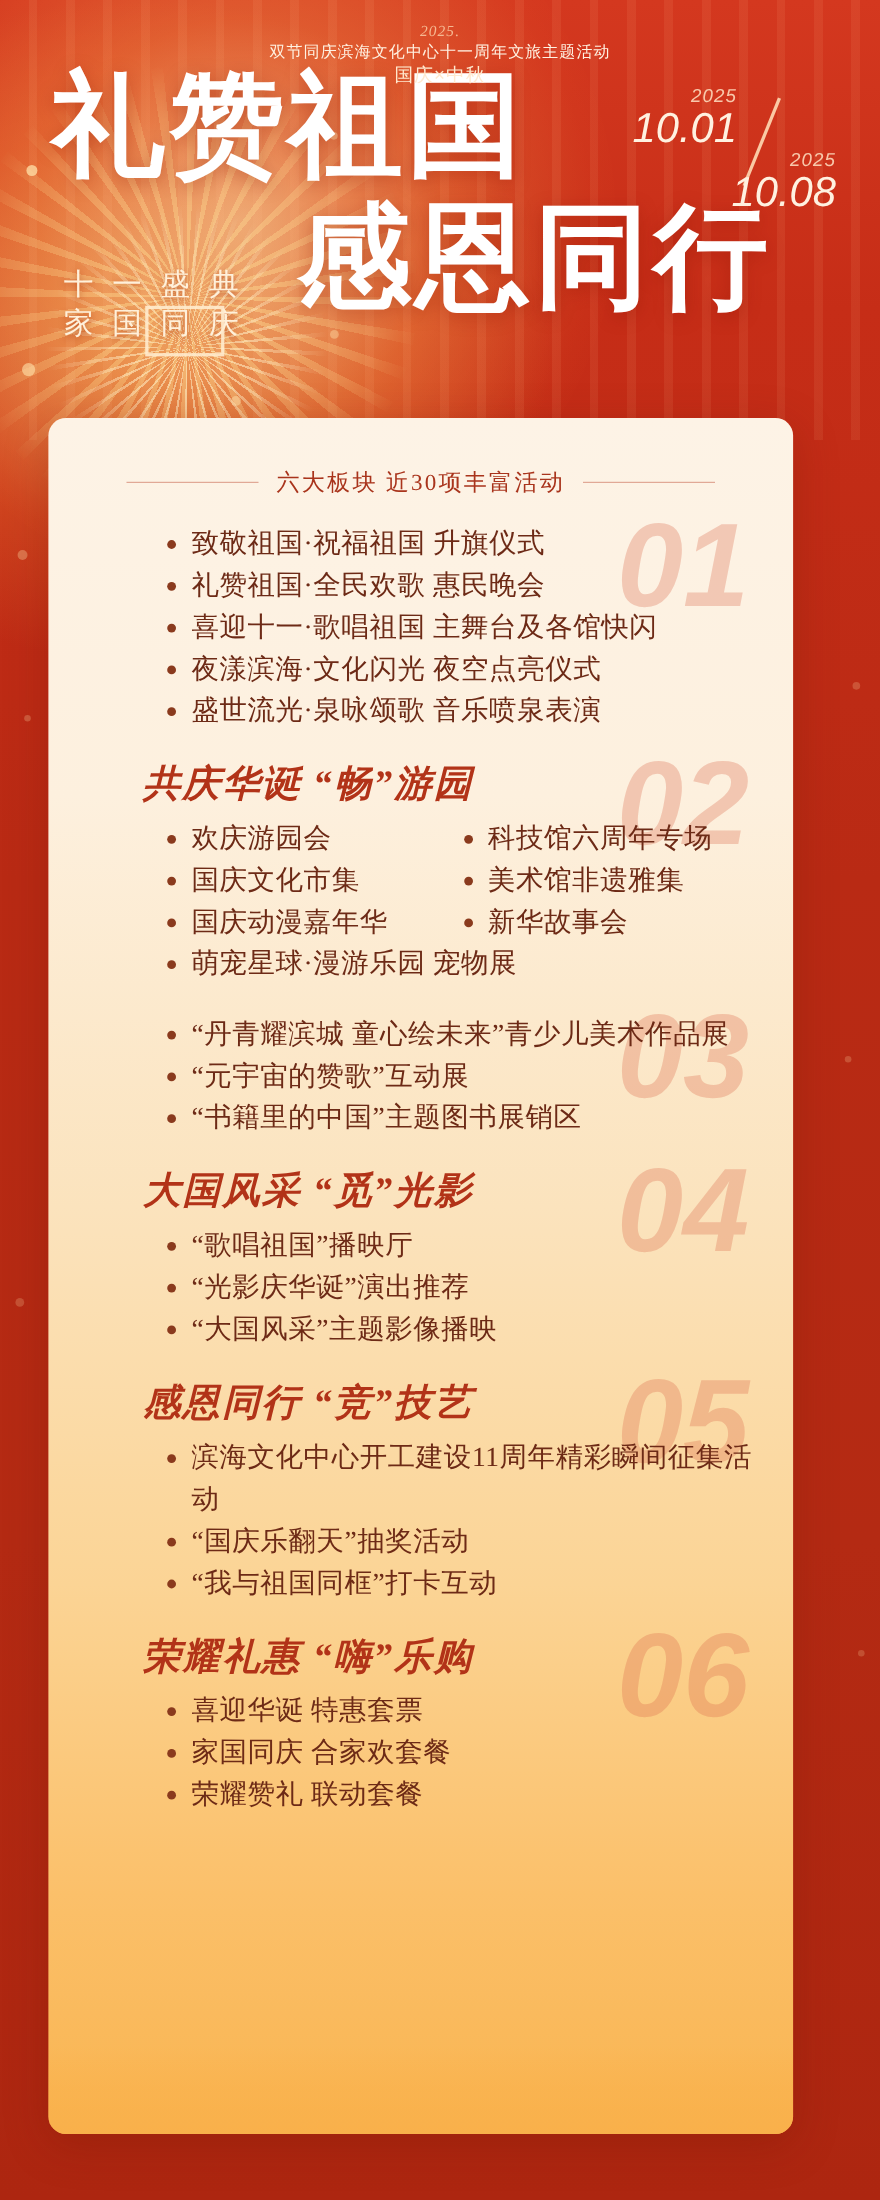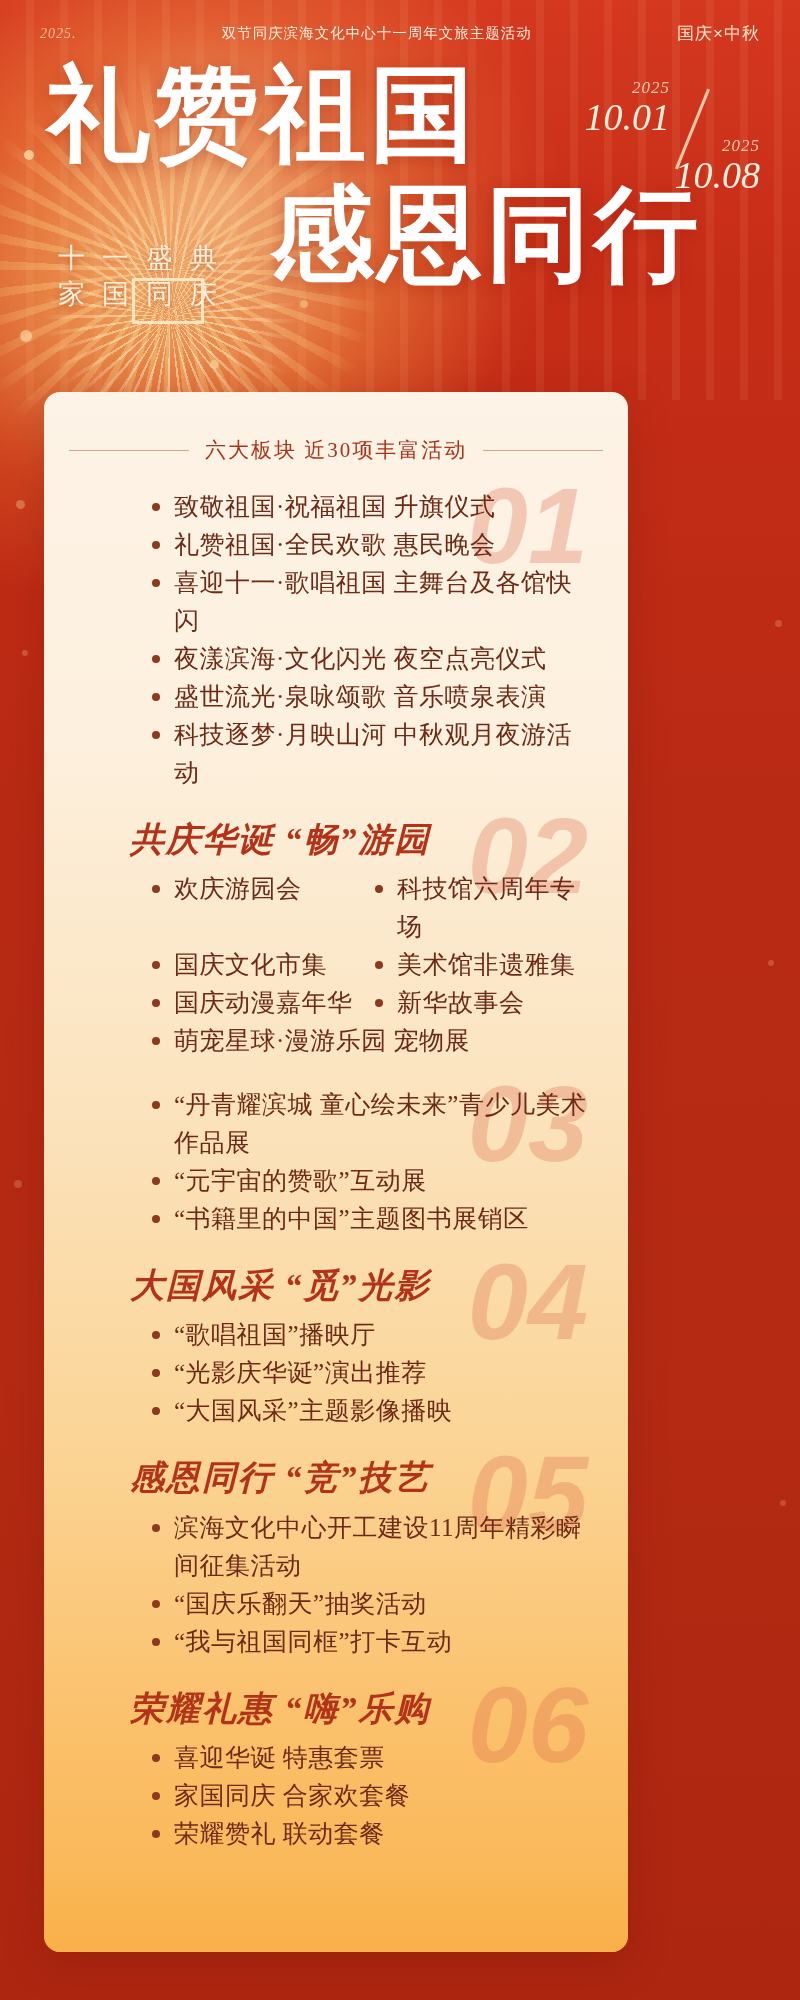--- a/index.html
+++ b/index.html
@@ -84,20 +84,21 @@
     position: absolute;
     top: 22px; left: 0; right: 0;
     display: flex;
     align-items: center;
     justify-content: space-between;
     padding: 0 40px;
     color: #ffe9cf;
     font-size: 14px;
     letter-spacing: 1px;
     z-index: 6;
+    flex-direction: column;
   }
   .topbar .year { color: rgba(255,220,180,0.75); font-style: italic; font-family: "Liberation Serif", serif; }
   .topbar .center { font-size: 14.5px; color: #fff2e2; }
   .topbar .right { font-size: 17px; color: #ffe9cf; }
 
   
   .title-wrap {
     position: absolute;
     top: 60px; left: 0; right: 0;
     z-index: 5;
@@ -123,21 +124,21 @@
     letter-spacing: 4px;
     text-shadow: 0 4px 16px rgba(140,20,0,0.35);
   }
 
   .dates {
     position: absolute;
     top: 78px; right: 34px;
     width: 250px;
     height: 120px;
     z-index: 6;
-    font-family: Liberation Serif, serif;
+    font-family: Liberation Sans, sans-serif;
     color: #ffe0c2;
   }
   .date-a { position: absolute; right: 96px; top: 0; text-align: right; }
   .date-b { position: absolute; right: 6px; top: 58px; text-align: right; }
   .date-sm { font-size: 17px; font-style: italic; color: rgba(255,226,196,0.85); letter-spacing: 1px; }
   .date-lg { font-size: 38px; font-style: italic; line-height: 1; color: #fff1e0; }
   .date-slash {
     position: absolute;
     right: 72px; top: 8px;
     width: 3px; height: 86px;
@@ -170,22 +171,22 @@
     position: absolute;
     left: 74px; top: 38px;
     width: 72px; height: 46px;
     border: 3px solid rgba(255,235,205,0.9);
     box-sizing: border-box;
   }
 
   
   .panel {
     position: absolute;
-    left: 44px; top: 392px;
-    width: 584px;
+    left: 44px; top: 380px;
+    width: 677px;
     height: 1560px;
     border-radius: 16px;
     background: linear-gradient(180deg, #fdf3e6 0%, #fdf0de 22%, #fbe3bd 46%, #fbd495 68%, #fbc06a 86%, #f9b450 100%);
     box-shadow: 0 10px 40px rgba(110,20,0,0.28);
     overflow: hidden;
     z-index: 7;
   }
 
   .panel-head {
     display: flex;
@@ -350,21 +351,20 @@
     </div>
     <div class="sections" id="sections-root">
         <div class="section">
           <div class="sec-num">01</div>
           <ul class="sec-list">
             <li>致敬祖国·祝福祖国 升旗仪式</li>
             <li>礼赞祖国·全民欢歌 惠民晚会</li>
             <li>喜迎十一·歌唱祖国 主舞台及各馆快闪</li>
             <li>夜漾滨海·文化闪光 夜空点亮仪式</li>
             <li>盛世流光·泉咏颂歌 音乐喷泉表演</li>
-            <li>科技逐梦·月映山河 中秋观月夜游活动</li>
           </ul>
         </div>
         <div class="section">
           <div class="sec-num">02</div>
           <div class="sec-title">共庆华诞 “畅”游园</div>
           <ul class="sec-list two-col">
             <li>欢庆游园会</li>
             <li>科技馆六周年专场</li>
             <li>国庆文化市集</li>
             <li>美术馆非遗雅集</li>

